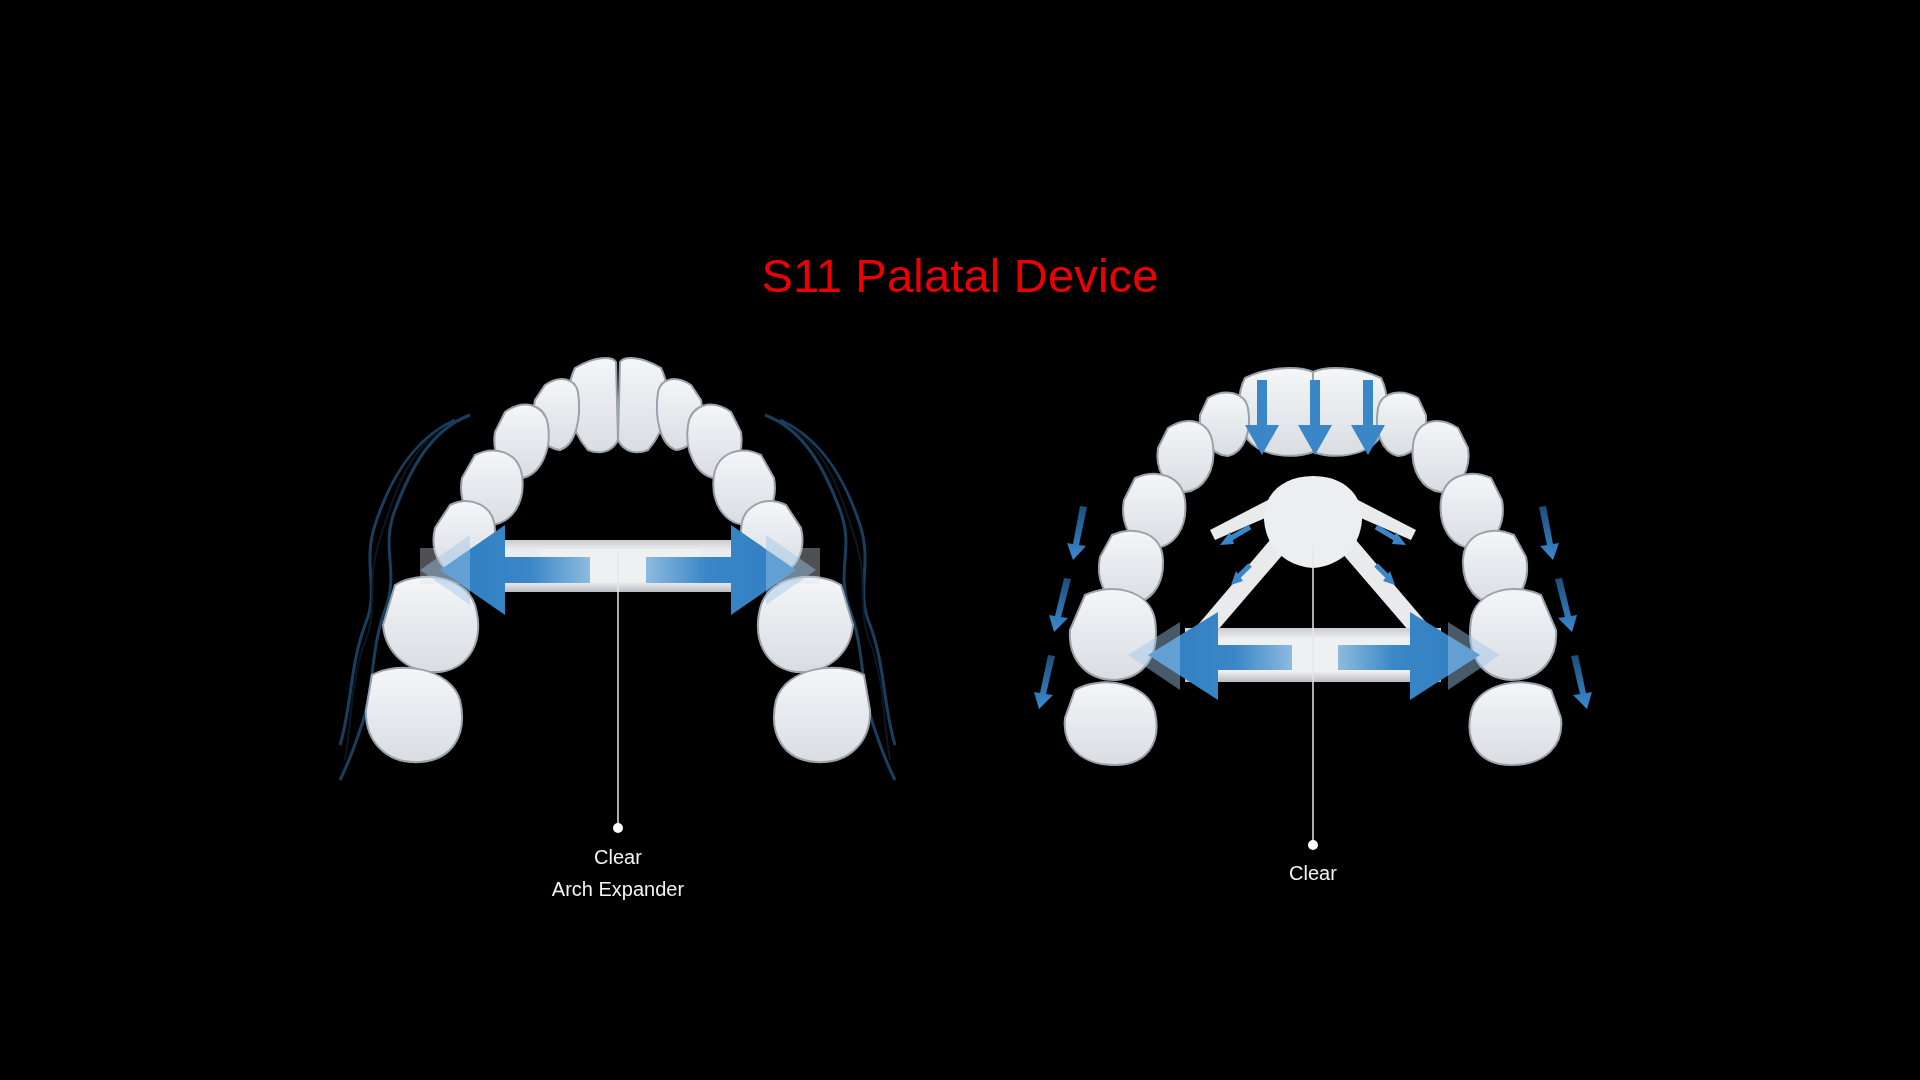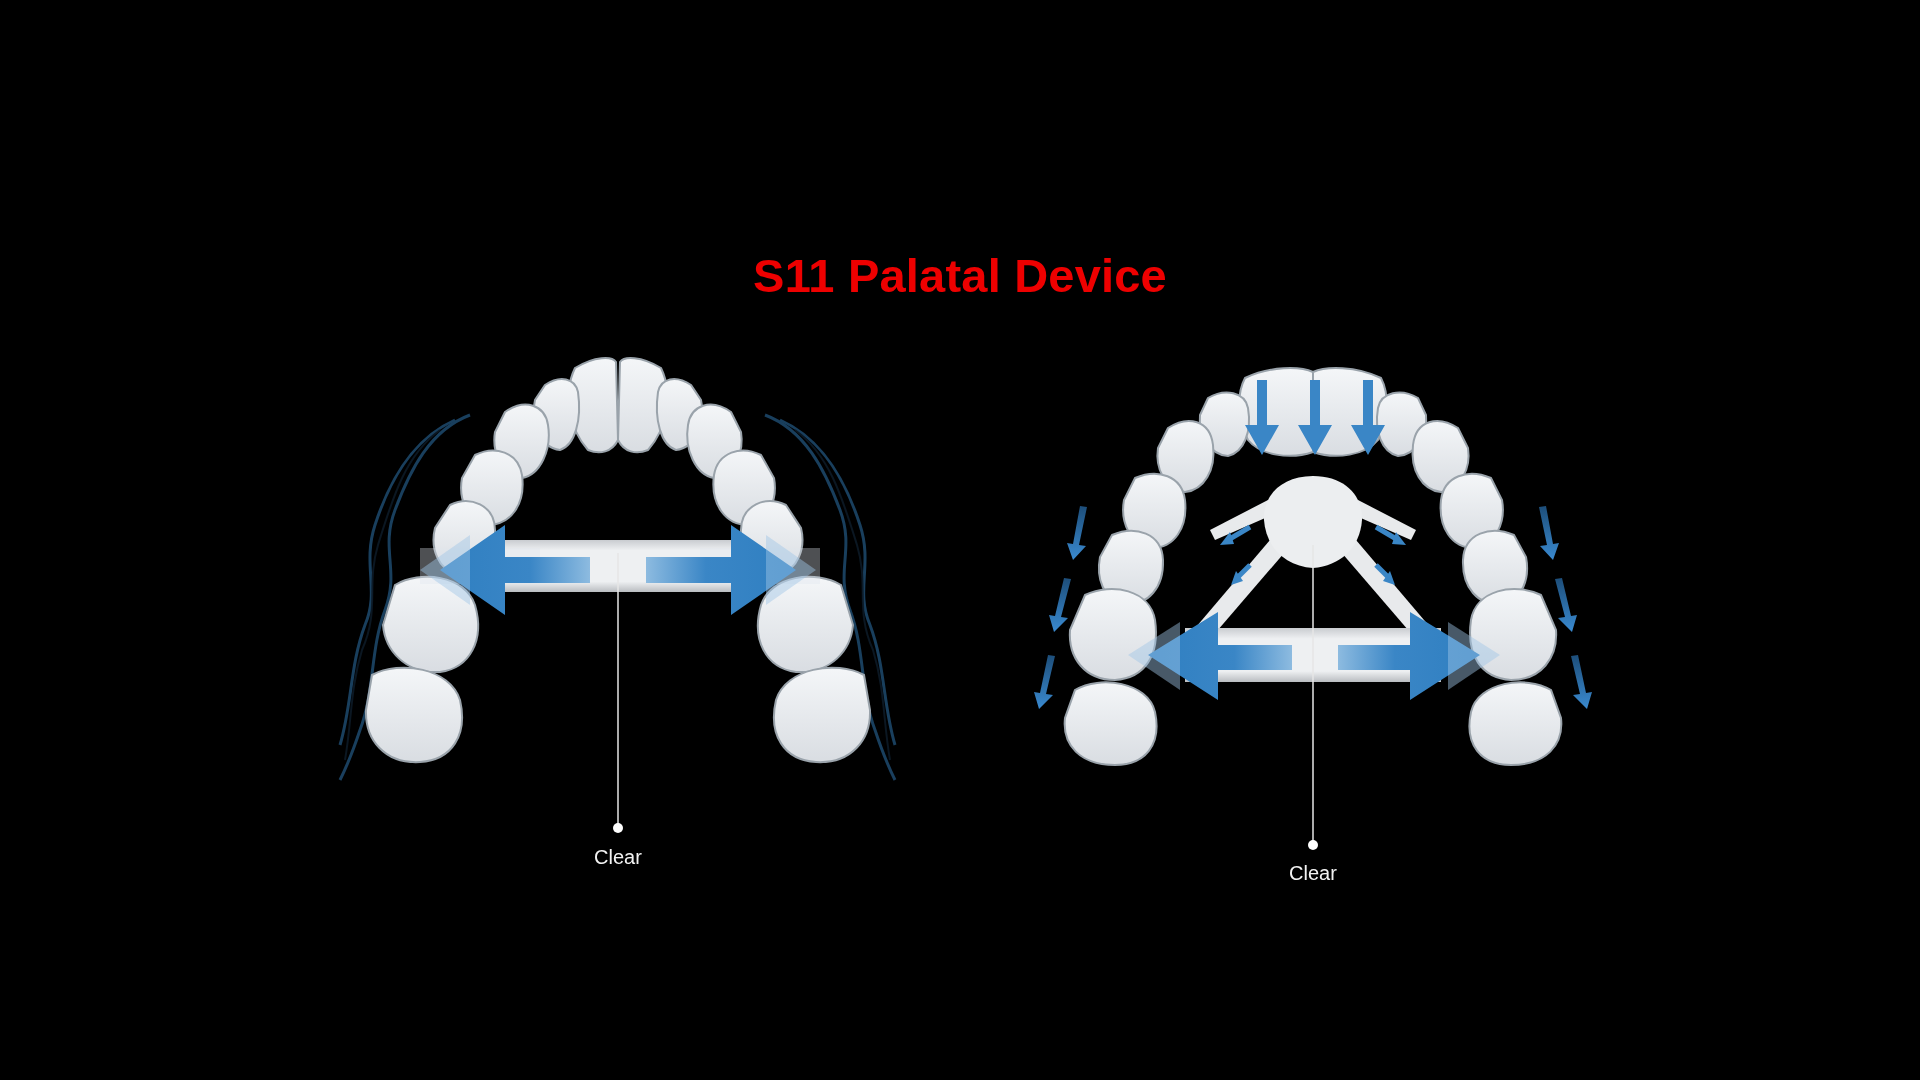--- a/index.html
+++ b/index.html
@@ -1,19 +1,19 @@
 <!DOCTYPE html>
 <html><head>
 <meta charset="utf-8">
 <style>
   html, body { margin:0; padding:0; background:#000; }
   body { width:1920px; height:1080px; position:relative; overflow:hidden; font-family:"Liberation Sans", sans-serif; }
   .title {
     position:absolute; left:0; top:248px; width:1920px; text-align:center;
-    font-family:"Liberation Sans", sans-serif; font-weight:bold; font-size:47px;
+    font-family:"Liberation Sans", sans-serif; font-weight:normal; font-size:47px;
     letter-spacing:0.2px; color:#ee0000;
   }
   svg.stage { position:absolute; left:0; top:0; }
   .label {
     position:absolute; width:300px; text-align:center; color:#f2f2f2;
     font-size:20px; line-height:32px; font-family:"Liberation Sans", sans-serif;
   }
   .label div { white-space:nowrap; }
 </style>
 </head>
@@ -170,17 +170,18 @@
       <path d="M1578,655 L1571,656 L1580,694 L1573,695 L1587,709 L1592,692 L1586,693 Z"></path>
     </g>
 
     <line x1="1313" y1="545" x2="1313" y2="843" stroke="#e6e6e6" stroke-width="1.5"></line>
     <circle cx="1313" cy="845" r="5" fill="#ffffff"></circle>
   </g>
 </svg>
 
 <div class="label" style="left:468px; top:841px;">
   <div>Clear</div>
+  <div>Arch Expander</div>
 </div>
 
 <div class="label" style="left:1163px; top:857px;">
   <div>Clear</div>
 </div>
 
 </body></html>

